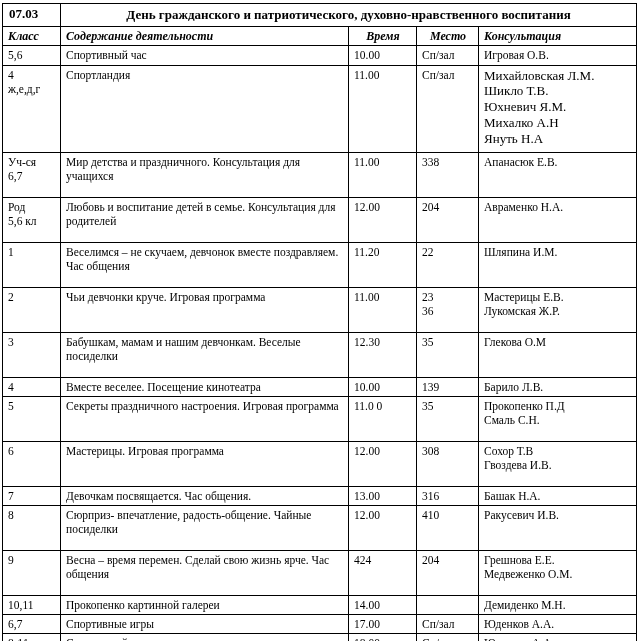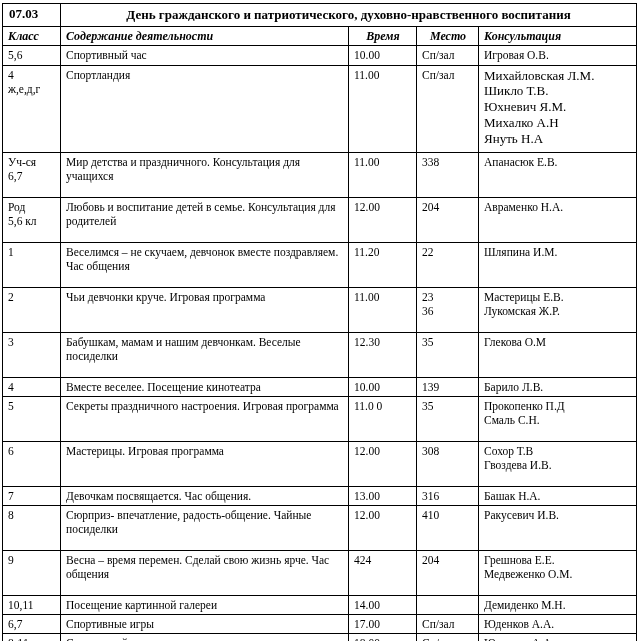--- a/index.html
+++ b/index.html
@@ -249,21 +249,21 @@
         <td>424</td>
         <td>204</td>
         <td>
           <div>Грешнова Е.Е.</div>
           <div>Медвеженко О.М.</div>
         </td>
       </tr>
 
       <tr>
         <td class="cell-class">10,11</td>
-        <td>Посещение картинной галереи</td>
+        <td>Прокопенко картинной галереи</td>
         <td>14.00</td>
         <td></td>
         <td>
           <div>Демиденко М.Н.</div>
         </td>
       </tr>
 
       <tr>
         <td class="cell-class">6,7</td>
         <td>Спортивные игры</td>

